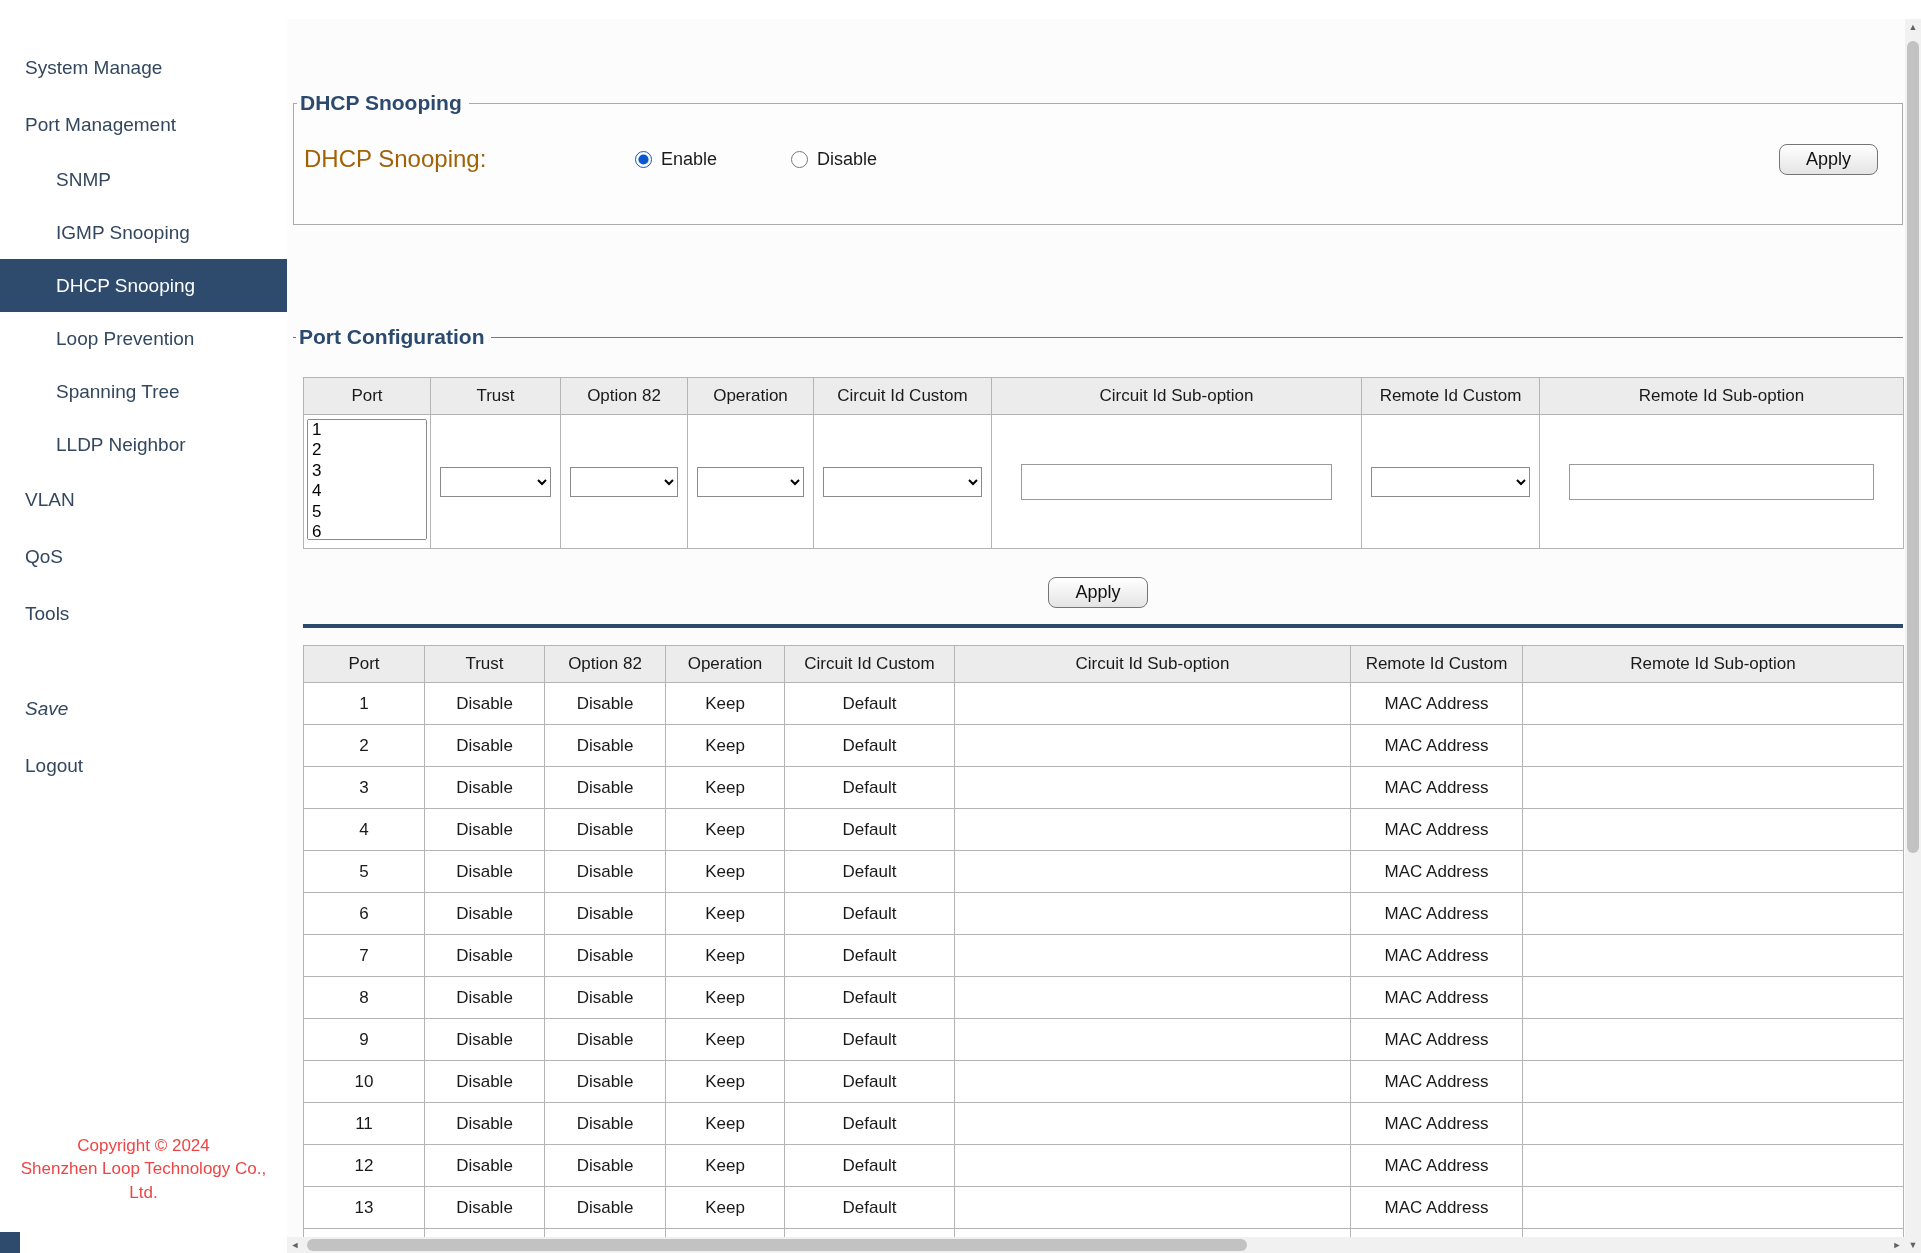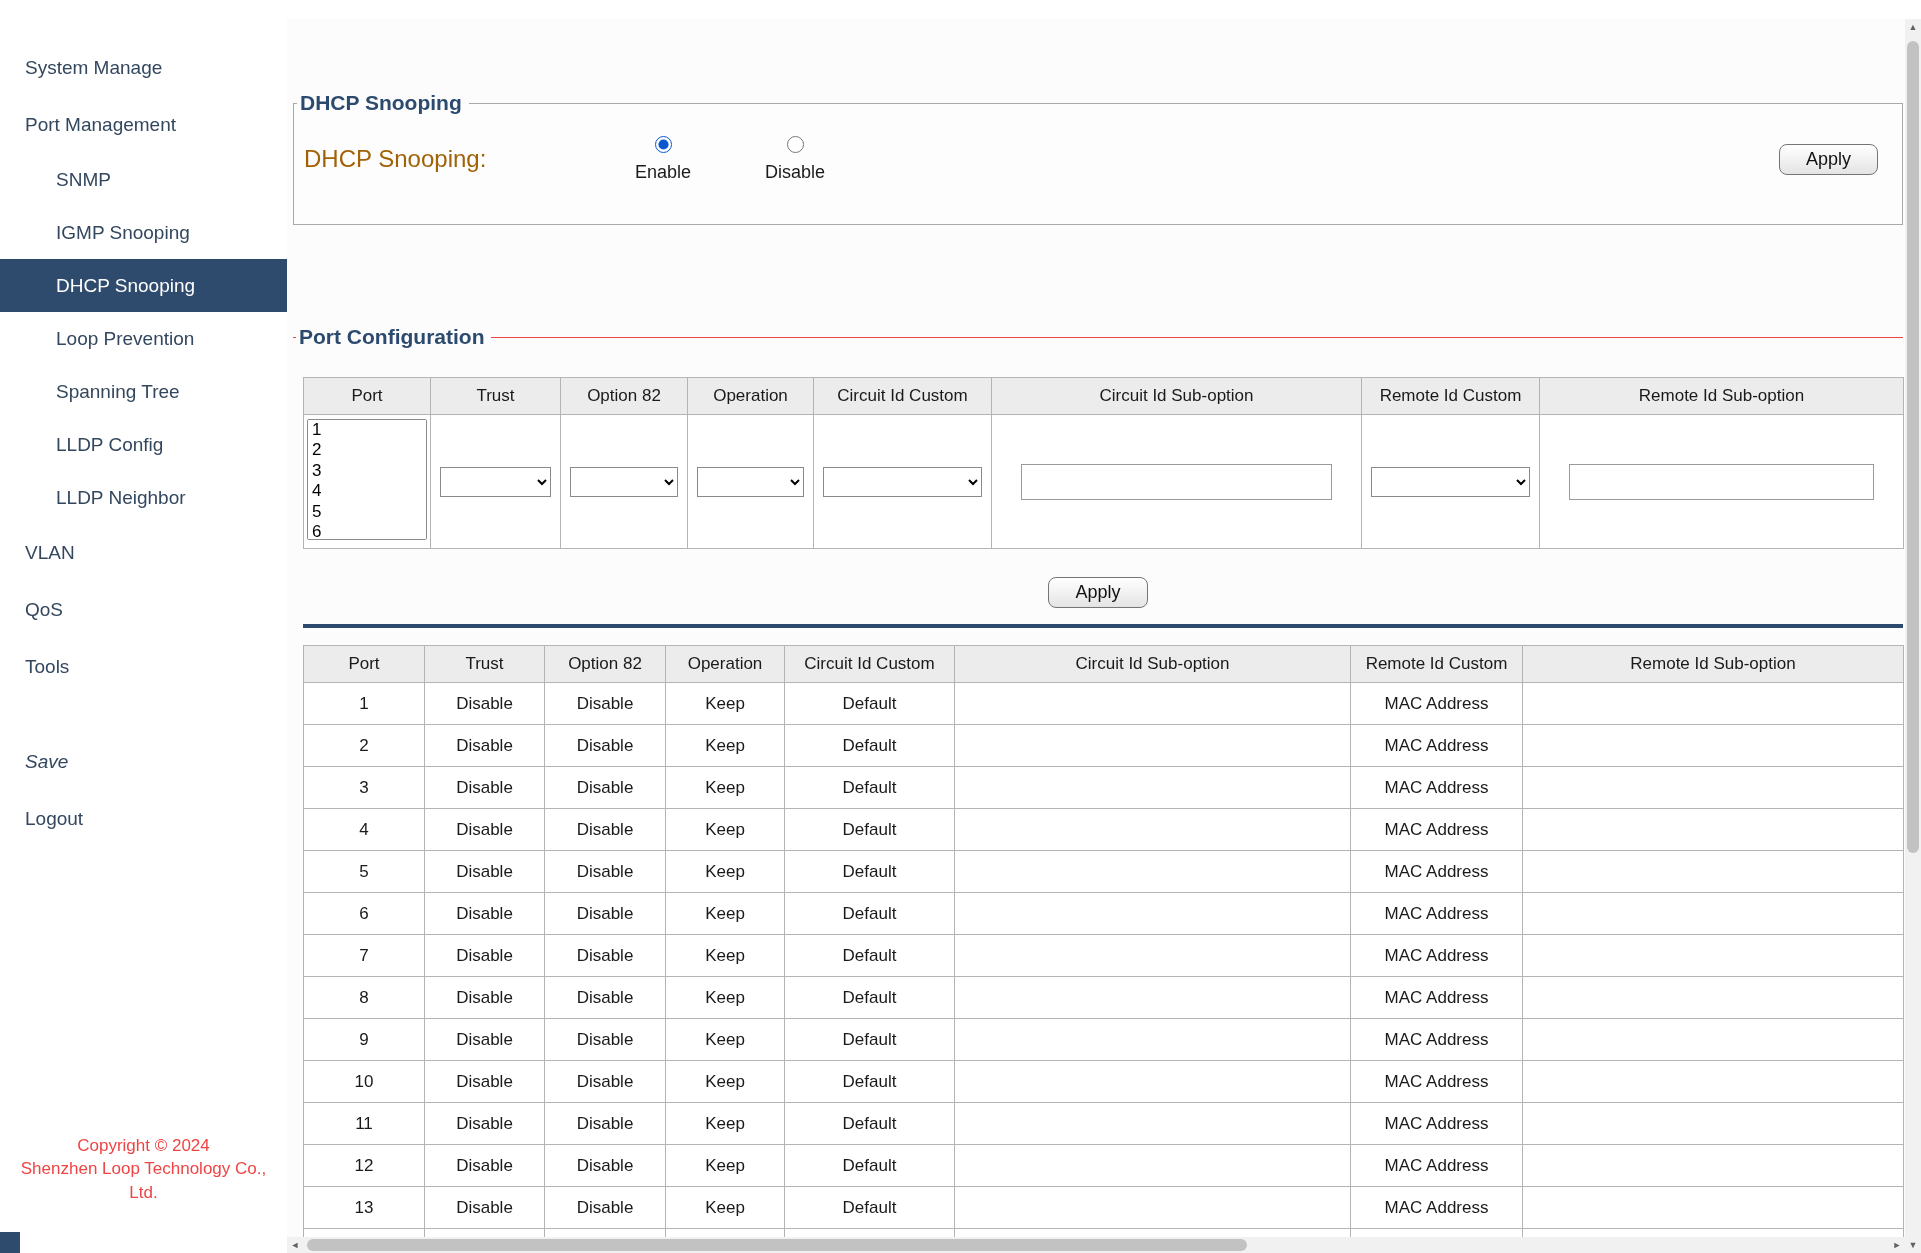--- a/index.html
+++ b/index.html
@@ -24,21 +24,21 @@
   .main { flex:1; background:#fcfcfc; padding-left:6px; overflow:hidden; position:relative; }
   fieldset { min-width:0; }
   fieldset legend { font-size:21px; font-weight:bold; color:#2c4a6e; padding:0 7px 0 3px; margin-left:3px; }
 
   fieldset.box { margin-top:72px; width:1610px; height:134px; border:1px solid #a9a9a9;
                  background:#fdfdfd; padding:0; }
   .field-row { display:flex; align-items:center; height:88px; }
   .field-label { margin-left:10px; width:331px; font-size:24px; color:#a16207; }
   .radio-group { display:flex; align-items:center; }
   .radio-wrap { display:flex; align-items:center; gap:9px; margin-right:74px;
-                font-size:18px; color:#1b1b1b; cursor:pointer;flex-direction:column; }
+                font-size:18px; color:#1b1b1b; cursor:pointer; }
   .radio-wrap input[type=radio] { width:17px; height:17px; accent-color:#0b57d0; }
 
   fieldset.section2 { margin-top:100px; width:1610px; border:none; border-top:1px solid #ef4444; background:transparent; padding:0; }
 
   table { border-collapse:collapse; table-layout:fixed; background:#ffffff; }
   .cfg-table { width:1600px; margin:28px 0 0 10px; }
   .cfg-table th, .cfg-table td, .status-table th, .status-table td {
       border:1px solid #b4b4b4; text-align:center; font-size:17px; color:#1a1a1a;
       overflow:hidden; white-space:nowrap; }
   .cfg-table th, .status-table th { background:#ececec; height:37px; font-weight:normal; }
@@ -85,21 +85,20 @@
 
   <nav class="sidebar">
     <div>
         <div class="nav-item">System Manage</div>
         <div class="nav-item">Port Management</div>
         <div class="nav-item sub">SNMP</div>
         <div class="nav-item sub">IGMP Snooping</div>
         <div class="nav-item sub active">DHCP Snooping</div>
         <div class="nav-item sub">Loop Prevention</div>
         <div class="nav-item sub">Spanning Tree</div>
-        <div class="nav-item sub">LLDP Config</div>
         <div class="nav-item sub">LLDP Neighbor</div>
         <div class="nav-item">VLAN</div>
         <div class="nav-item">QoS</div>
         <div class="nav-item">Tools</div>
         <div class="nav-item gap">Save</div>
         <div class="nav-item">Logout</div>
       </div>
     <div class="copyright">
         <div>Copyright © 2024</div>
         <div>Shenzhen Loop Technology Co.,</div>

